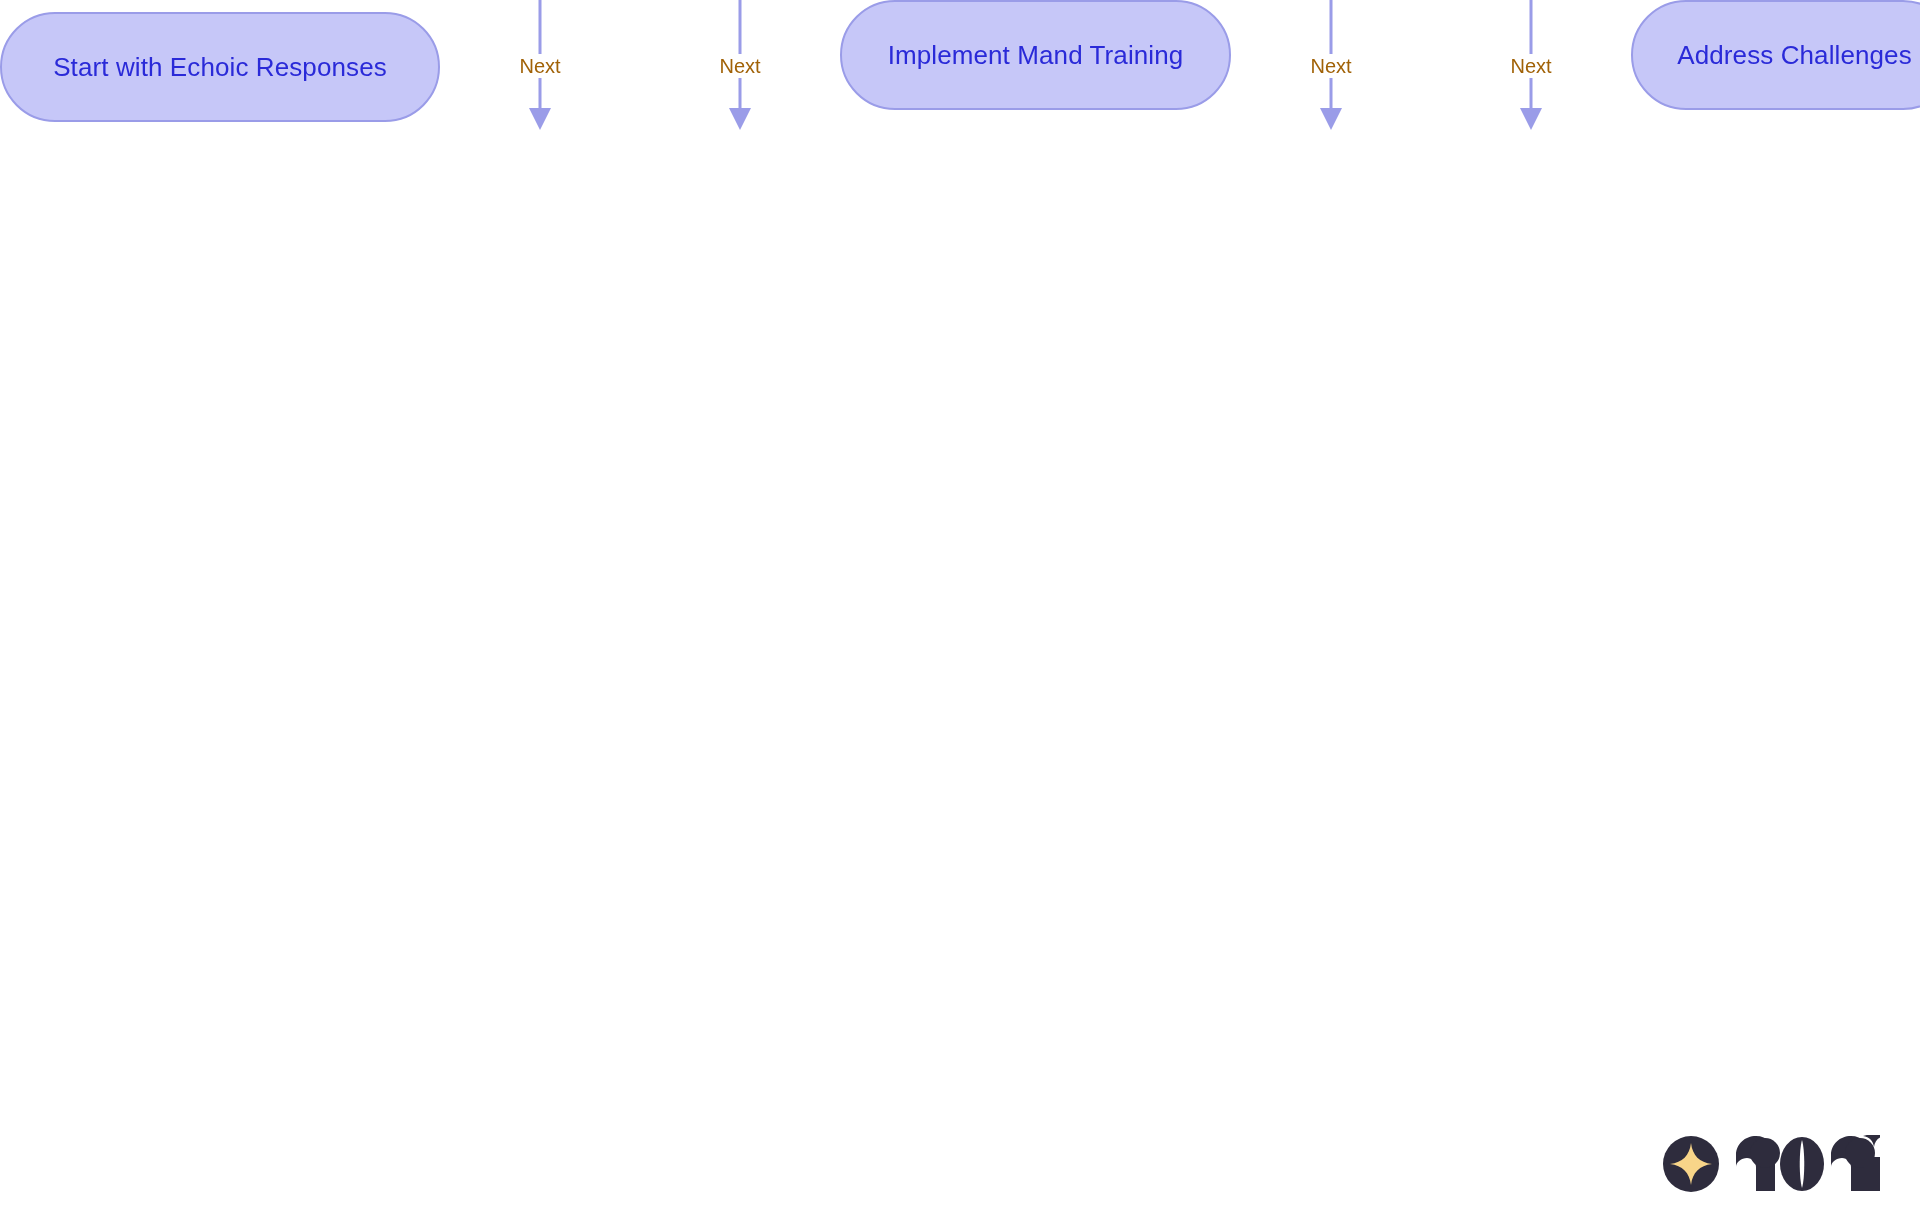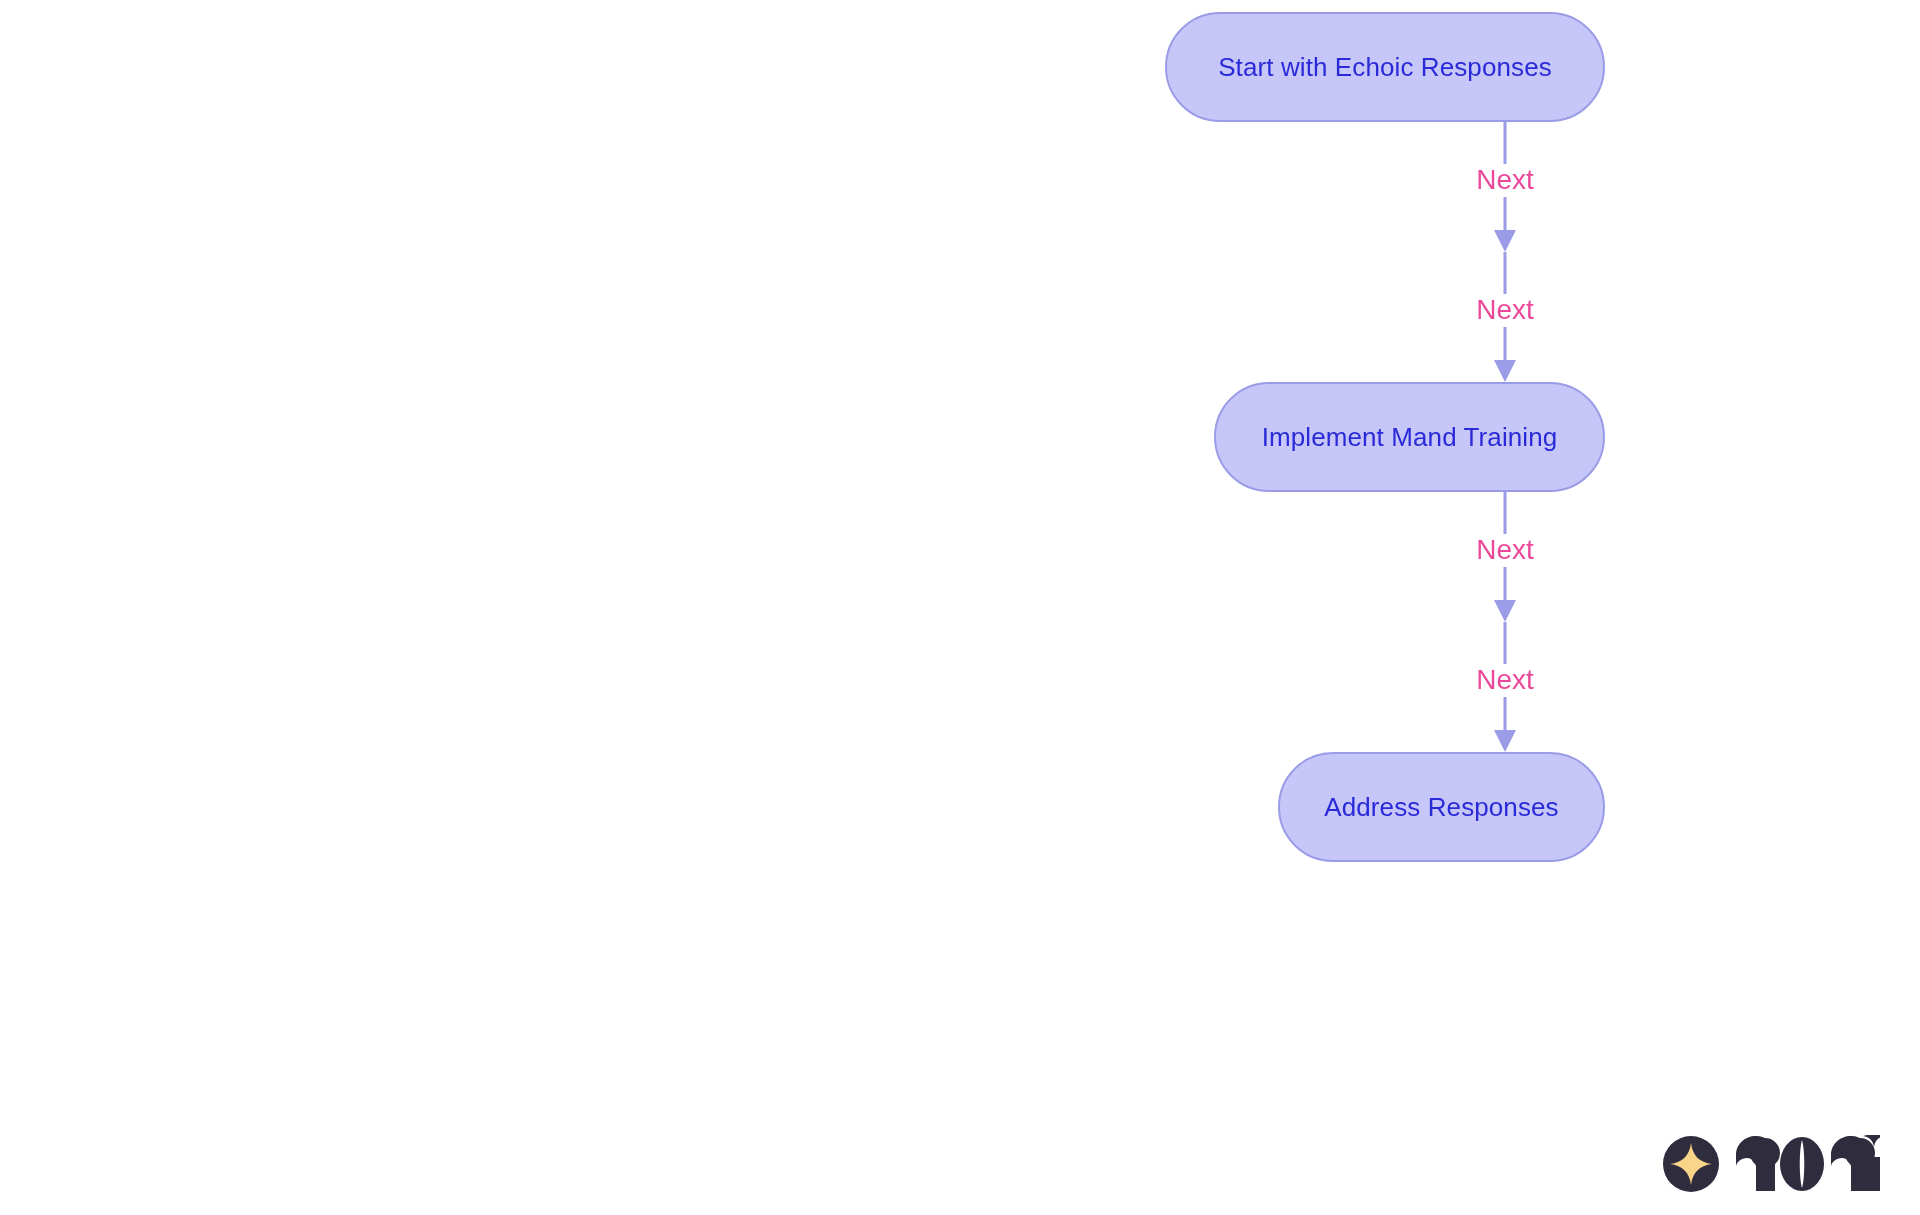--- a/index.html
+++ b/index.html
@@ -25,22 +25,22 @@
     height: 1215px;
   }
 
   
   .flow-column {
     position: absolute;
     left: 0;
     top: 0;
     width: 1605px;
     display: flex;
-    flex-direction: column;
-    align-items: flex-end;
+    flex-direction: row;
+    align-items: flex-start;
   }
 
   
   .node {
     box-sizing: border-box;
     height: 110px;
     border: 2px solid #9a9ce8;
     background: #c6c7f8;
     border-radius: 56px;
     display: flex;
@@ -88,26 +88,26 @@
     transform: translateX(-50%);
     width: 0;
     height: 0;
     border-left: 11px solid transparent;
     border-right: 11px solid transparent;
     border-top: 22px solid #9a9ce8;
   }
   .connector .edge-label {
     position: absolute;
     left: 50%;
-    top: 42px;
+    top: 54px;
     transform: translateX(-50%);
     background: #ffffff;
     padding: 1px 7px;
-    color: #ec4899;
-    font-size: 28px;
+    color: #a16207;
+    font-size: 20px;
     line-height: 1.1;
     white-space: nowrap;
     z-index: 2;
   }
 
   
   .brand-logo {
     position: absolute;
     right: 40px;
     bottom: 22px;
@@ -153,21 +153,21 @@
     </div>
 
 
     <div class="connector">
       <span class="line"></span>
       <span class="edge-label">Next</span>
       <span class="arrowhead"></span>
     </div>
 
     <div class="node n4">
-      <span class="node-label">Address Responses</span>
+      <span class="node-label">Address Challenges</span>
     </div>
 
   </div>
 
   <div class="brand-logo">
 
     <svg class="brand-mark" width="58" height="58" viewBox="0 0 58 58">
       <circle cx="29" cy="29" r="28" fill="#2e2c3d"></circle>
       <path d="M29 8 C30.5 20.5 37.5 27.5 50 29 C37.5 30.5 30.5 37.5 29 50 C27.5 37.5 20.5 30.5 8 29 C20.5 27.5 27.5 20.5 29 8 Z" fill="#f8d589"></path>
     </svg>

